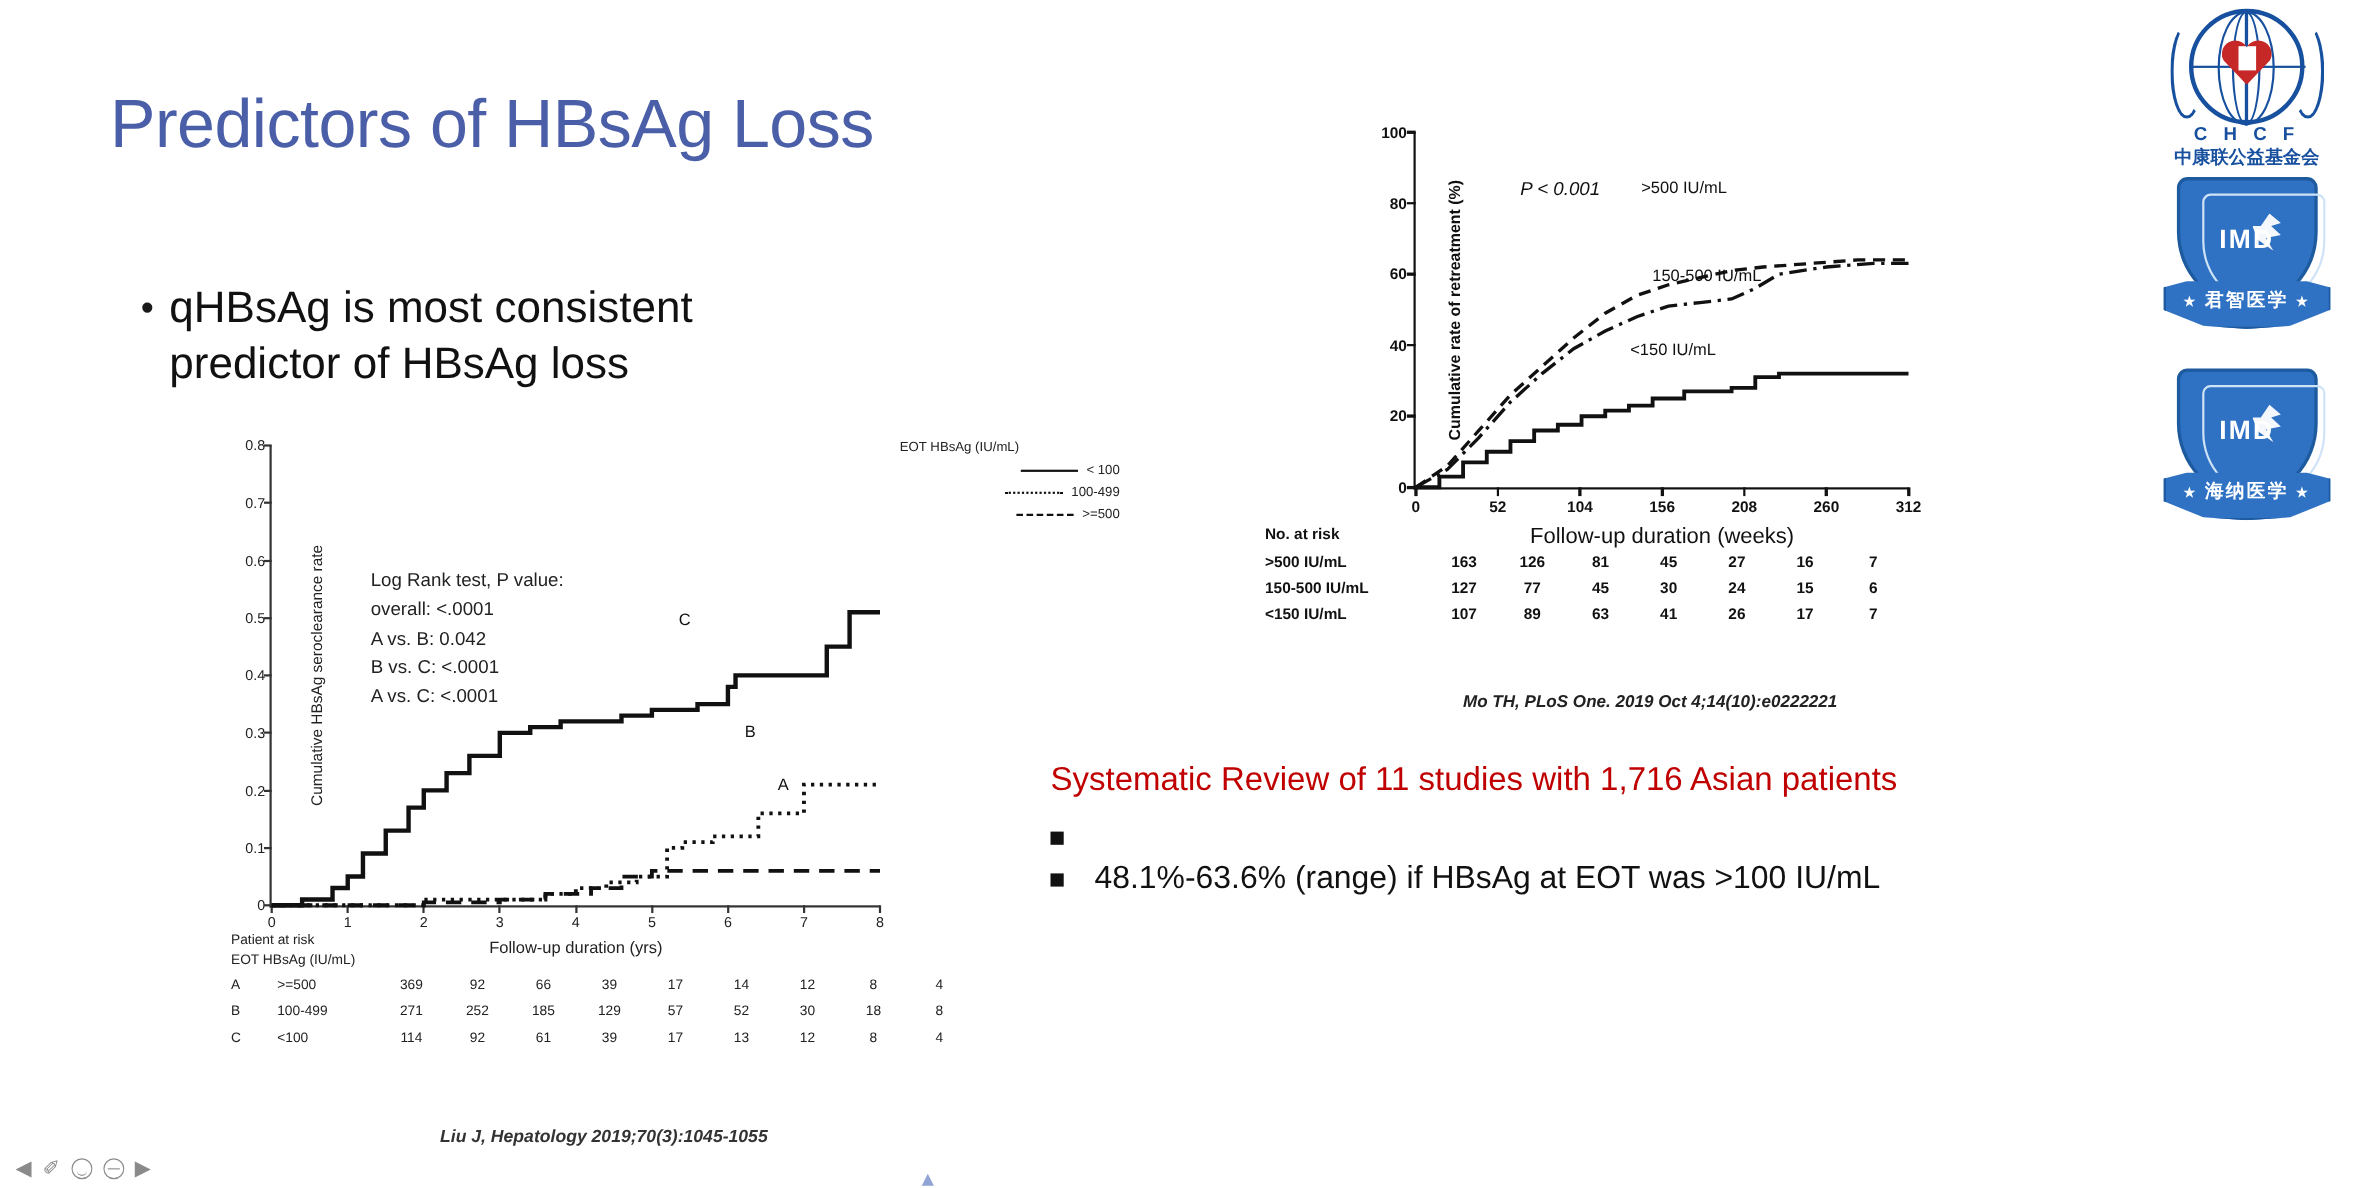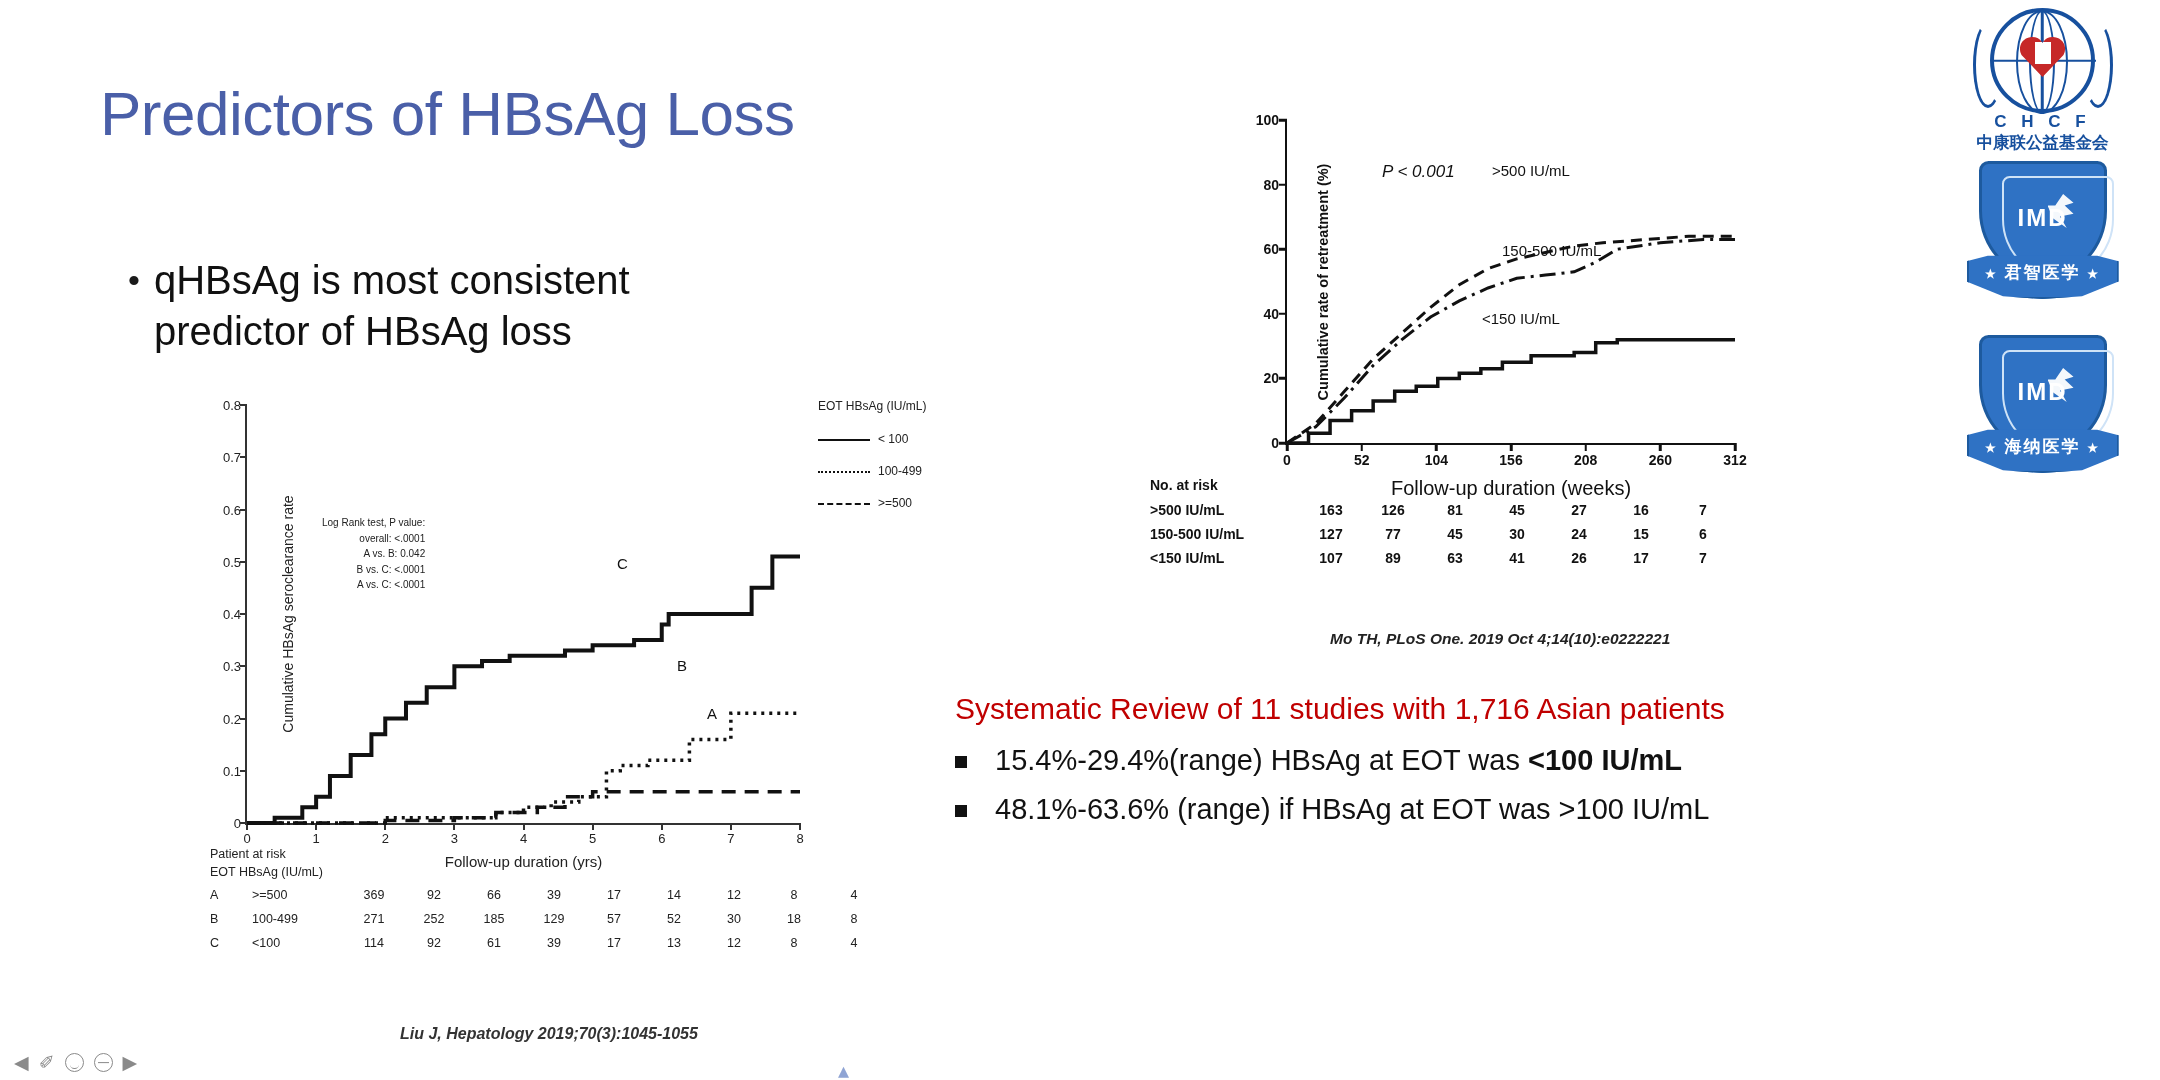--- a/index.html
+++ b/index.html
@@ -61,29 +61,29 @@
   }
   #fig-left .xtickmark {
     position:absolute; top:100%; width:2px; height:7px; background:#333;
     transform:translateX(-50%);
   }
   #fig-left .xlab {
     position:absolute; left:50%; top:100%; margin-top:30px;
     transform:translateX(-50%); font-size:15px; color:#222; white-space:nowrap;
   }
   #fig-left .statbox {
-    position:absolute; left:75px; top:110px; font-size:10px; line-height:1.55;
-    color:#222; white-space:pre-line;text-align:right;
+    position:absolute; left:90px; top:110px; font-size:17px; line-height:1.55;
+    color:#222; white-space:pre-line;
   }
   #fig-left .cletter { position:absolute; font-size:15px; color:#111; }
   #fig-left .legendbox {
     position:absolute; left:668px; top:4px; width:200px; font-size:12px; color:#222;
   }
   #fig-left .legendbox .ltitle { line-height:1.25; }
-  #fig-left .legendrow { display:flex; align-items:center; margin-top:18px; }
+  #fig-left .legendrow { display:flex; align-items:center; margin-top:6px;justify-content:flex-end; }
   #fig-left .lsample { width:52px; height:12px; margin-right:8px; position:relative; }
   #fig-left .lsample i { position:absolute; left:0; right:0; top:50%; }
   .ln-solid { border-top:2px solid #111; }
   .ln-dot   { border-top:2px dotted #111; }
   .ln-dash  { border-top:2px dashed #111; }
 
   
   #fig-left .risk {
     position:absolute; left:60px; top:452px; font-size:12.5px; color:#222;
   }
@@ -510,21 +510,20 @@
   </div>
 </div>
 
 <div id="cite-right">Mo TH, PLoS One. 2019 Oct 4;14(10):e0222221</div>
 
 <div id="right-text">
   <div class="redhead">Systematic Review of 11 studies with 1,716 Asian patients</div>
   <ul>
     <li>
       <span class="sq"></span>
-      <span class="ltxt"><span>15.4%-29.4%(range) HBsAg at EOT was </span><b>&lt;100 IU/mL</b></span>
     </li>
     <li>
       <span class="sq"></span>
       <span class="ltxt">48.1%-63.6% (range) if HBsAg at EOT was &gt;100 IU/mL</span>
     </li>
   </ul>
 </div>
 
 <div id="logos">
 

